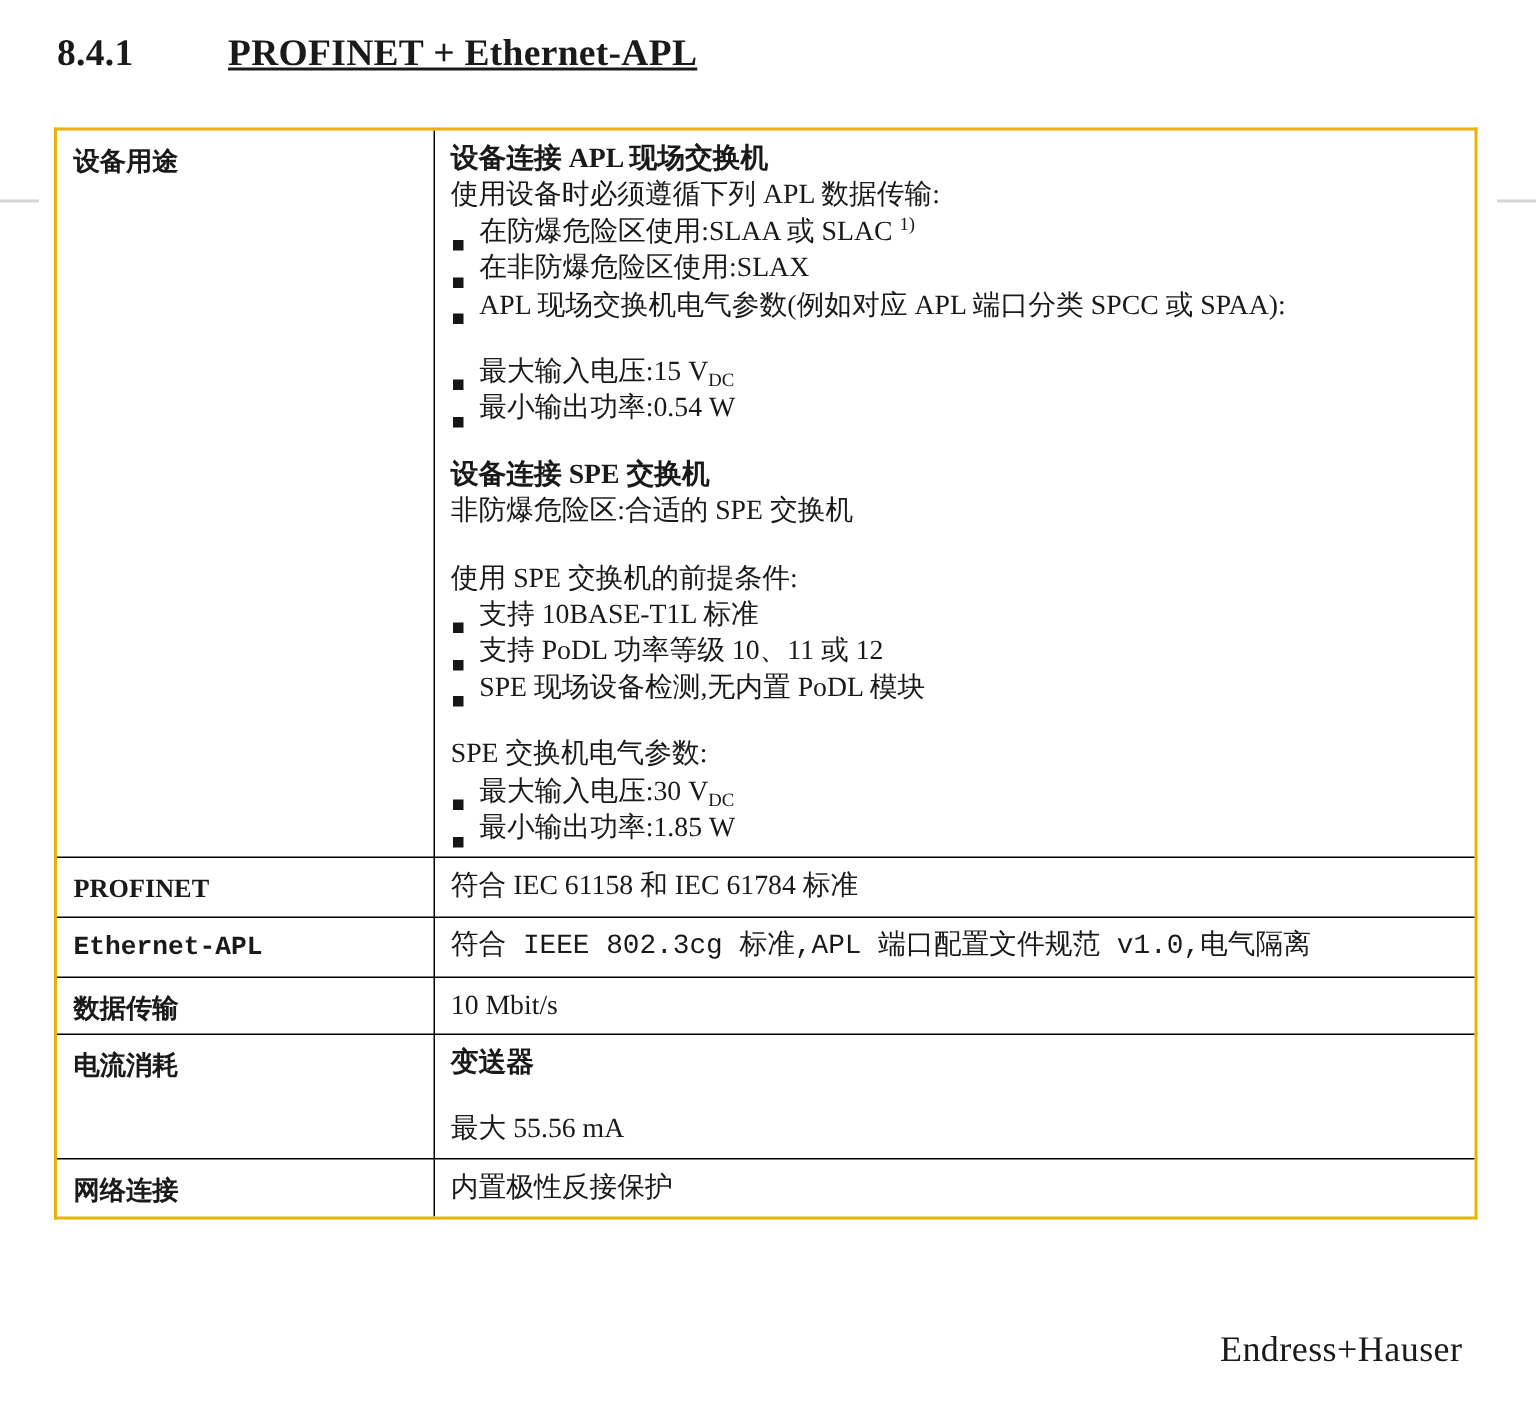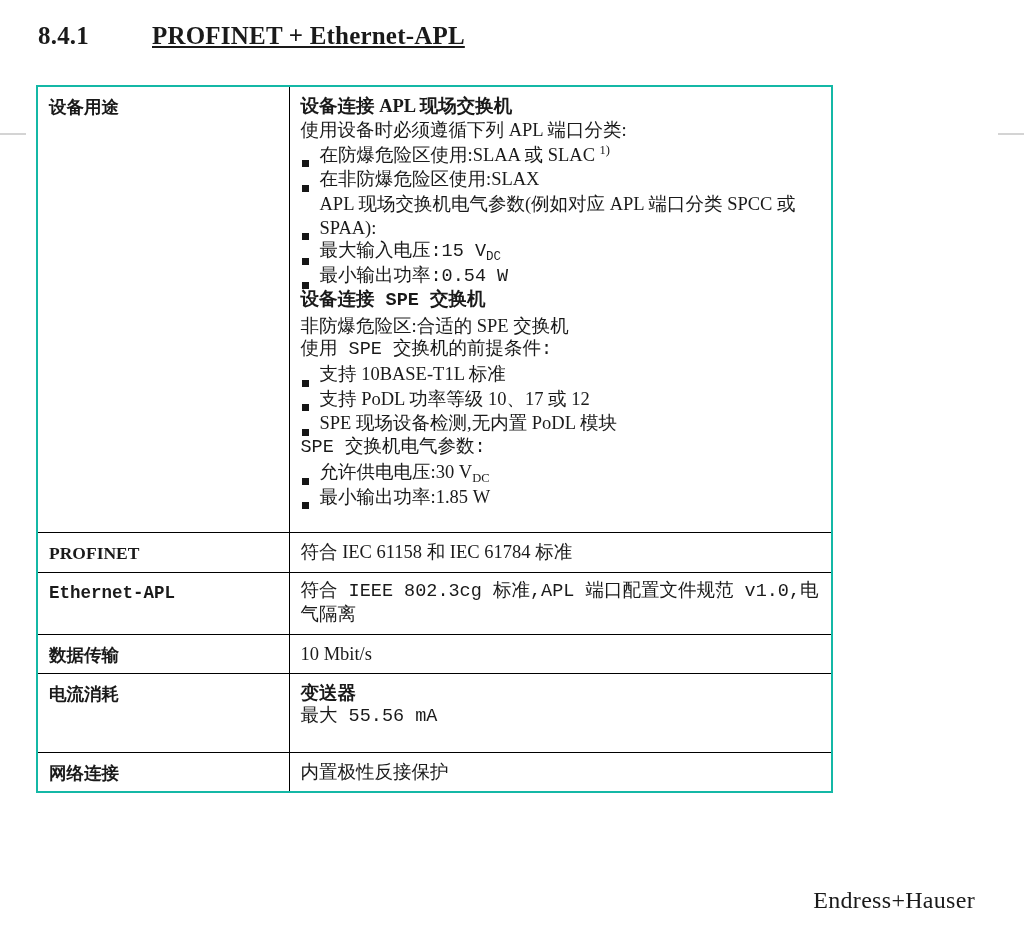--- a/index.html
+++ b/index.html
@@ -27,43 +27,43 @@
     position: absolute;
     top: 133px;
     width: 26px; height: 2px;
     background: #d4d4d4;
   }
   .fold-mark.left  { left: 0; }
   .fold-mark.right { right: 0; }
   table.spec-table {
     position: absolute;
     left: 36px; top: 85px;
-    width: 797px;
+    width: 949px;
     border-collapse: collapse;
     table-layout: fixed;
-    border: 2px solid #14b8a6;
+    border: 2px solid #eab308;
   }
   table.spec-table td {
     border: 1.5px solid #000;
     vertical-align: top;
   }
   td.label-cell {
     width: 250px;
     font-weight: bold;
     font-size: 17.5px;
     line-height: 22px;
     padding: 9px 10px 6px 11px;
   }
   td.content-cell {
     font-size: 18.5px;
     line-height: 24.4px;
     padding: 7px 10px 6px 11px;
   }
   .blk { margin: 0; }
-  .blk.gap { margin-top: 0; font-family: Liberation Mono, monospace; }
+  .blk.gap { margin-top: 20px; }
   .blk.heading { font-weight: bold; }
   .bullet-item { display: flex; align-items: flex-end; }
   .bullet-marker {
     flex: none;
     width: 7px; height: 7px;
     background: #161616;
     margin: 9px 11px 0 1px;
   }
   .bullet-text { flex: 1 1 auto; }
   .seg-sup { font-size: 12.5px; line-height: 0; vertical-align: 7px; }
@@ -92,21 +92,21 @@
   <table class="spec-table">
     <colgroup>
         <col style="width:252px">
         <col>
       </colgroup>
     <tbody id="spec-body">
         <tr class="spec-row" style="height: 446px;">
           <td class="label-cell">设备用途</td>
           <td class="content-cell">
             <div class="blk heading"><span class="seg">设备连接 APL 现场交换机</span></div>
-            <div class="blk para"><span class="seg">使用设备时必须遵循下列 APL 端口分类:</span></div>
+            <div class="blk para"><span class="seg">使用设备时必须遵循下列 APL 数据传输:</span></div>
             <div class="blk bullets">
               <div class="bullet-item">
                 <span class="bullet-marker"></span>
                 <span class="bullet-text"><span class="seg">在防爆危险区使用:SLAA 或 SLAC </span><span class="seg-sup">1)</span></span>
               </div>
               <div class="bullet-item">
                 <span class="bullet-marker"></span>
                 <span class="bullet-text"><span class="seg">在非防爆危险区使用:SLAX</span></span>
               </div>
               <div class="bullet-item">
@@ -127,32 +127,32 @@
             <div class="blk heading gap"><span class="seg">设备连接 SPE 交换机</span></div>
             <div class="blk para"><span class="seg">非防爆危险区:合适的 SPE 交换机</span></div>
             <div class="blk para gap"><span class="seg">使用 SPE 交换机的前提条件:</span></div>
             <div class="blk bullets">
               <div class="bullet-item">
                 <span class="bullet-marker"></span>
                 <span class="bullet-text"><span class="seg">支持 10BASE-T1L 标准</span></span>
               </div>
               <div class="bullet-item">
                 <span class="bullet-marker"></span>
-                <span class="bullet-text"><span class="seg">支持 PoDL 功率等级 10、17 或 12</span></span>
+                <span class="bullet-text"><span class="seg">支持 PoDL 功率等级 10、11 或 12</span></span>
               </div>
               <div class="bullet-item">
                 <span class="bullet-marker"></span>
                 <span class="bullet-text"><span class="seg">SPE 现场设备检测,无内置 PoDL 模块</span></span>
               </div>
             </div>
             <div class="blk para gap"><span class="seg">SPE 交换机电气参数:</span></div>
             <div class="blk bullets">
               <div class="bullet-item">
                 <span class="bullet-marker"></span>
-                <span class="bullet-text"><span class="seg">允许供电电压:30 V</span><span class="seg-sub">DC</span></span>
+                <span class="bullet-text"><span class="seg">最大输入电压:30 V</span><span class="seg-sub">DC</span></span>
               </div>
               <div class="bullet-item">
                 <span class="bullet-marker"></span>
                 <span class="bullet-text"><span class="seg">最小输出功率:1.85 W</span></span>
               </div>
             </div>
           </td>
         </tr>
         <tr class="spec-row" style="height: 40px;">
           <td class="label-cell">PROFINET</td>

